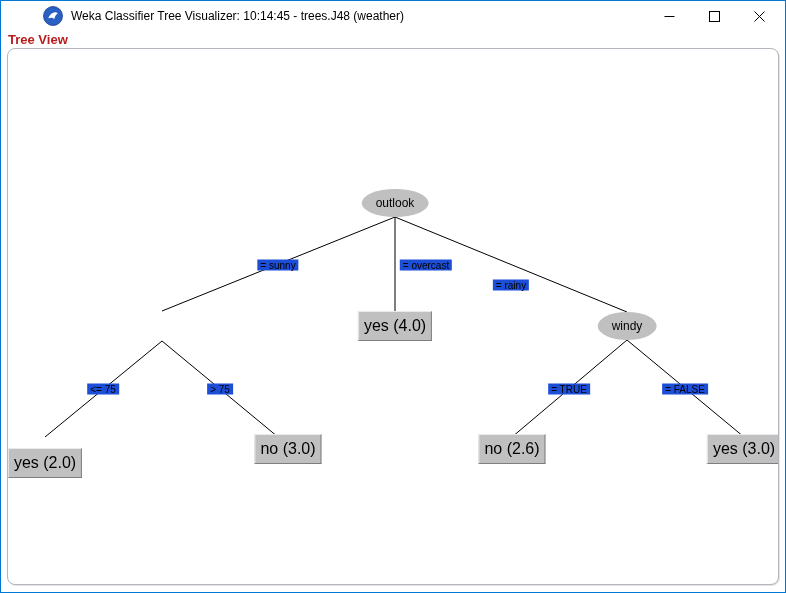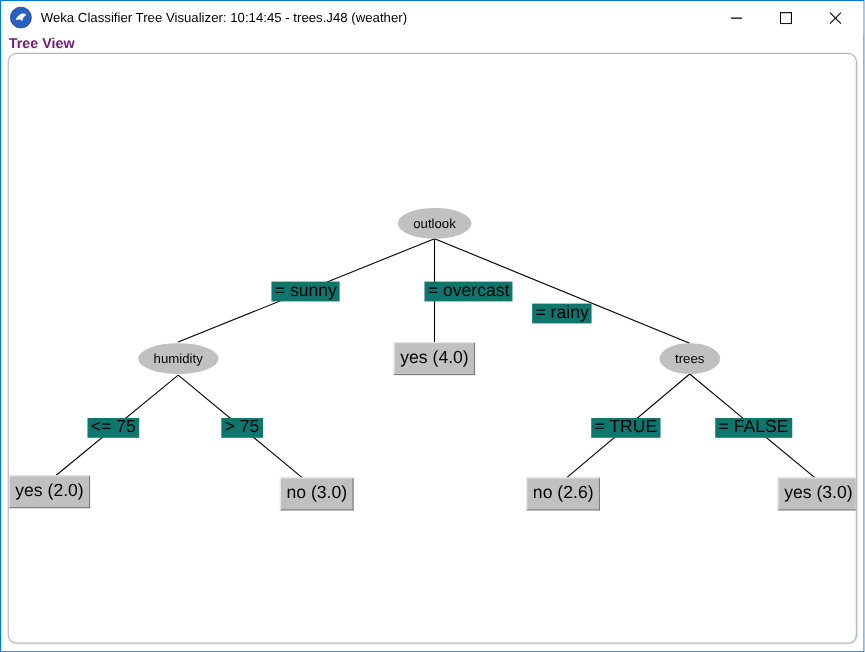--- a/index.html
+++ b/index.html
@@ -10,36 +10,37 @@
     border: 1px solid #0078d7;
     background: #fff;
     font-family: "Liberation Sans", sans-serif;
     overflow: hidden;
   }
   
   .titlebar {
     position: absolute; top: 0; left: 0; right: 0; height: 30px;
     display: flex; align-items: center;
     background: #fff;
+    padding-left: 34px;
   }
   .app-icon { margin-left: 8px; width: 20px; height: 20px; flex: 0 0 auto; }
   .title-text {
     margin-left: 8px; font-size: 12px; color: #000; white-space: nowrap;
   }
   .win-controls { position: absolute; right: 3px; top: 0; height: 30px; display: flex; }
   .win-btn {
     width: 45px; height: 30px;
     display: flex; align-items: center; justify-content: center;
     cursor: default;
   }
   .win-btn svg { display: block; }
   
   .tree-view-label {
     position: absolute; left: 7px; top: 31px;
-    font-size: 13px; font-weight: bold; color: #701a75;
+    font-size: 13px; font-weight: bold; color: #b91c1c;
   }
   .tree-panel {
     position: absolute; left: 6px; top: 47px;
     width: 772px; height: 537px;
     box-sizing: border-box;
     background: #fff;
     border: 1px solid #b0b6bb;
     border-radius: 8px;
     box-shadow: 1px 1px 0 rgba(0,0,0,0.10);
     overflow: hidden;
@@ -56,22 +57,22 @@
   .leaf-node {
     position: absolute; transform: translate(-50%,-50%);
     background: #c0c0c0;
     font-size: 16px; color: #000;
     padding: 5px 5px; white-space: nowrap;
     border: 1px solid;
     border-color: #eaeaea #7e7e7e #7e7e7e #eaeaea;
   }
   .edge-label {
     position: absolute; transform: translate(-50%,-50%);
-    background: #0f766e;
-    font-size: 16px; color: #000;
+    background: #1d4ed8;
+    font-size: 10px; color: #000;
     padding: 0 3px; white-space: nowrap;
   }
 </style>
 </head>
 <body>
 
 <div class="window">
 
   <div class="titlebar">
     <span class="app-icon">
@@ -118,23 +119,22 @@
 
     <div class="edge-label" style="left:270px; top:216px;">= sunny</div>
     <div class="edge-label" style="left:387px; top:216px;margin-left:31px;">= overcast</div>
     <div class="edge-label" style="left:503px; top:216px;margin-top:20px;">= rainy</div>
     <div class="edge-label" style="left:95px;  top:340px;">&lt;= 75</div>
     <div class="edge-label" style="left:212px; top:340px;">&gt; 75</div>
     <div class="edge-label" style="left:561px; top:340px;">= TRUE</div>
     <div class="edge-label" style="left:677px; top:340px;">= FALSE</div>
 
     <div class="split-node" style="left:387px; top:154px;text-align:center;">outlook</div>
-    <div class="split-node" style="left:154px; top:277px;">humidity</div>
-    <div class="split-node" style="left:619px; top:277px;">trees</div>
+    <div class="split-node" style="left:619px; top:277px;">windy</div>
 
     <div class="leaf-node" style="left:387px; top:277px;">yes (4.0)</div>
-    <div class="leaf-node" style="left:37px;  top:398px;">yes (2.0)</div>
+    <div class="leaf-node" style="left:37px;  top:414px;">yes (2.0)</div>
     <div class="leaf-node" style="left:280px; top:400px;">no (3.0)</div>
     <div class="leaf-node" style="left:504px; top:400px;">no (2.6)</div>
     <div class="leaf-node" style="left:736px; top:400px;">yes (3.0)</div>
 
   </div>
 </div>
 
 </body></html>

